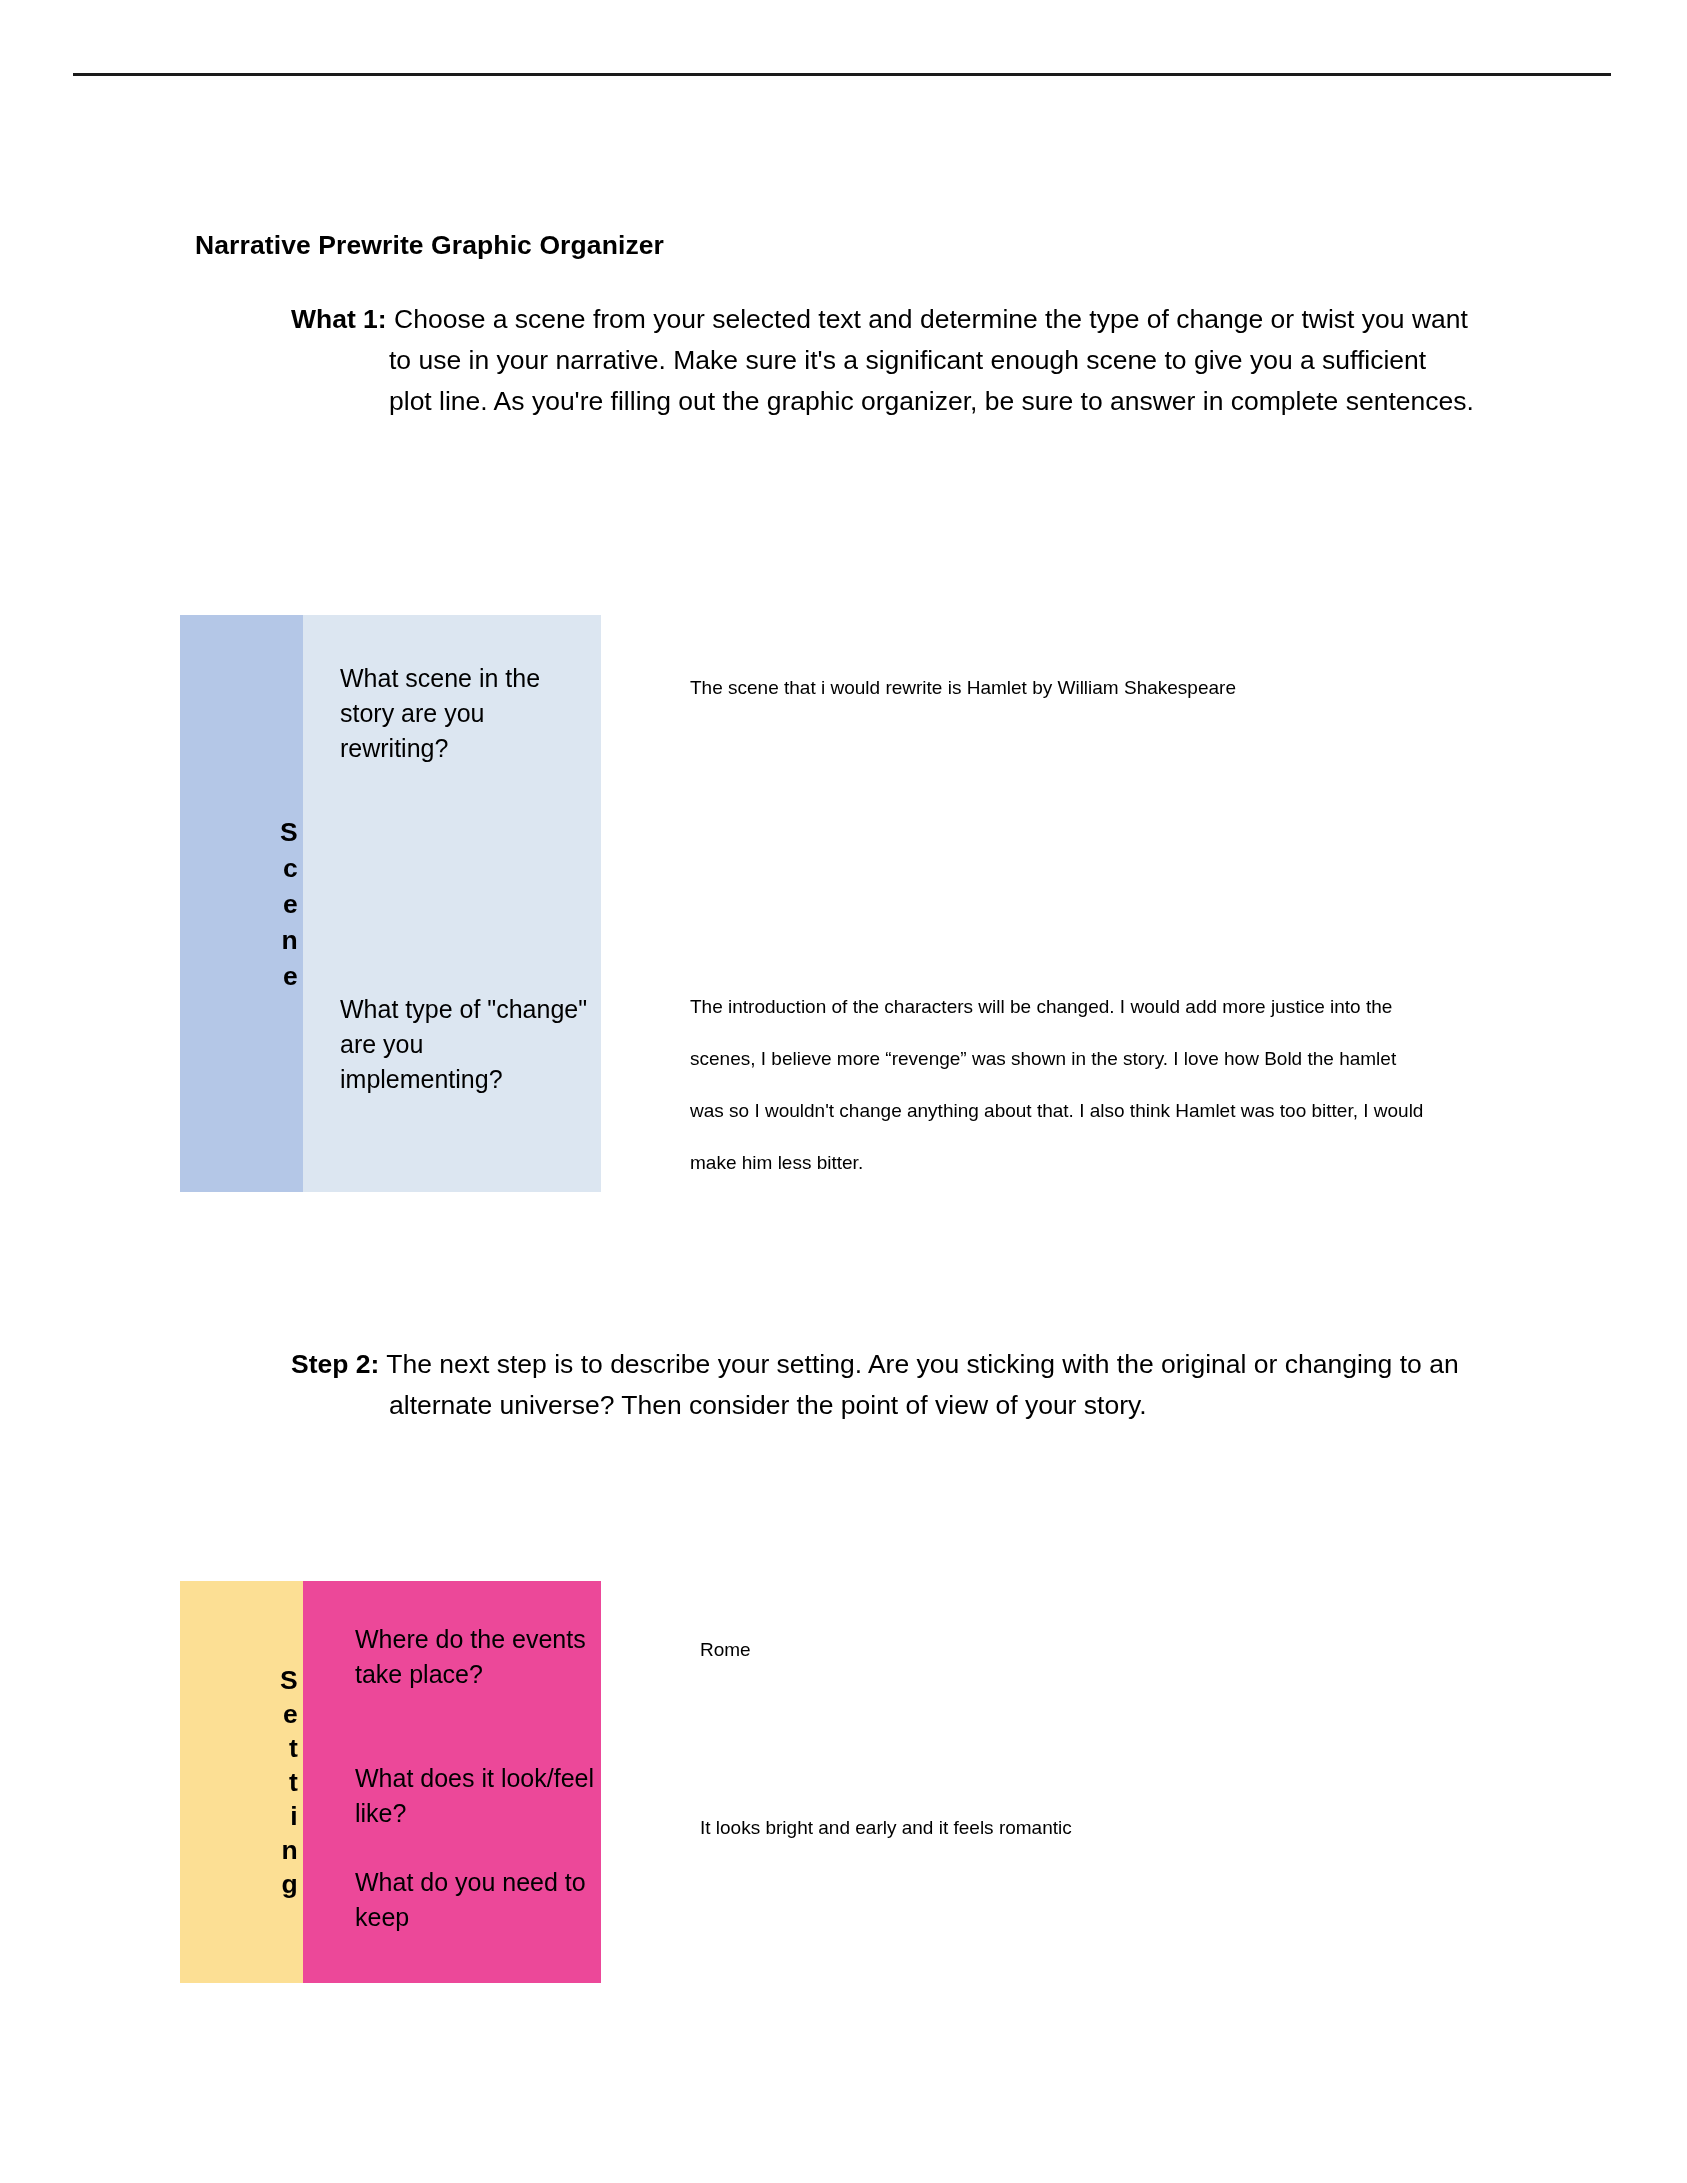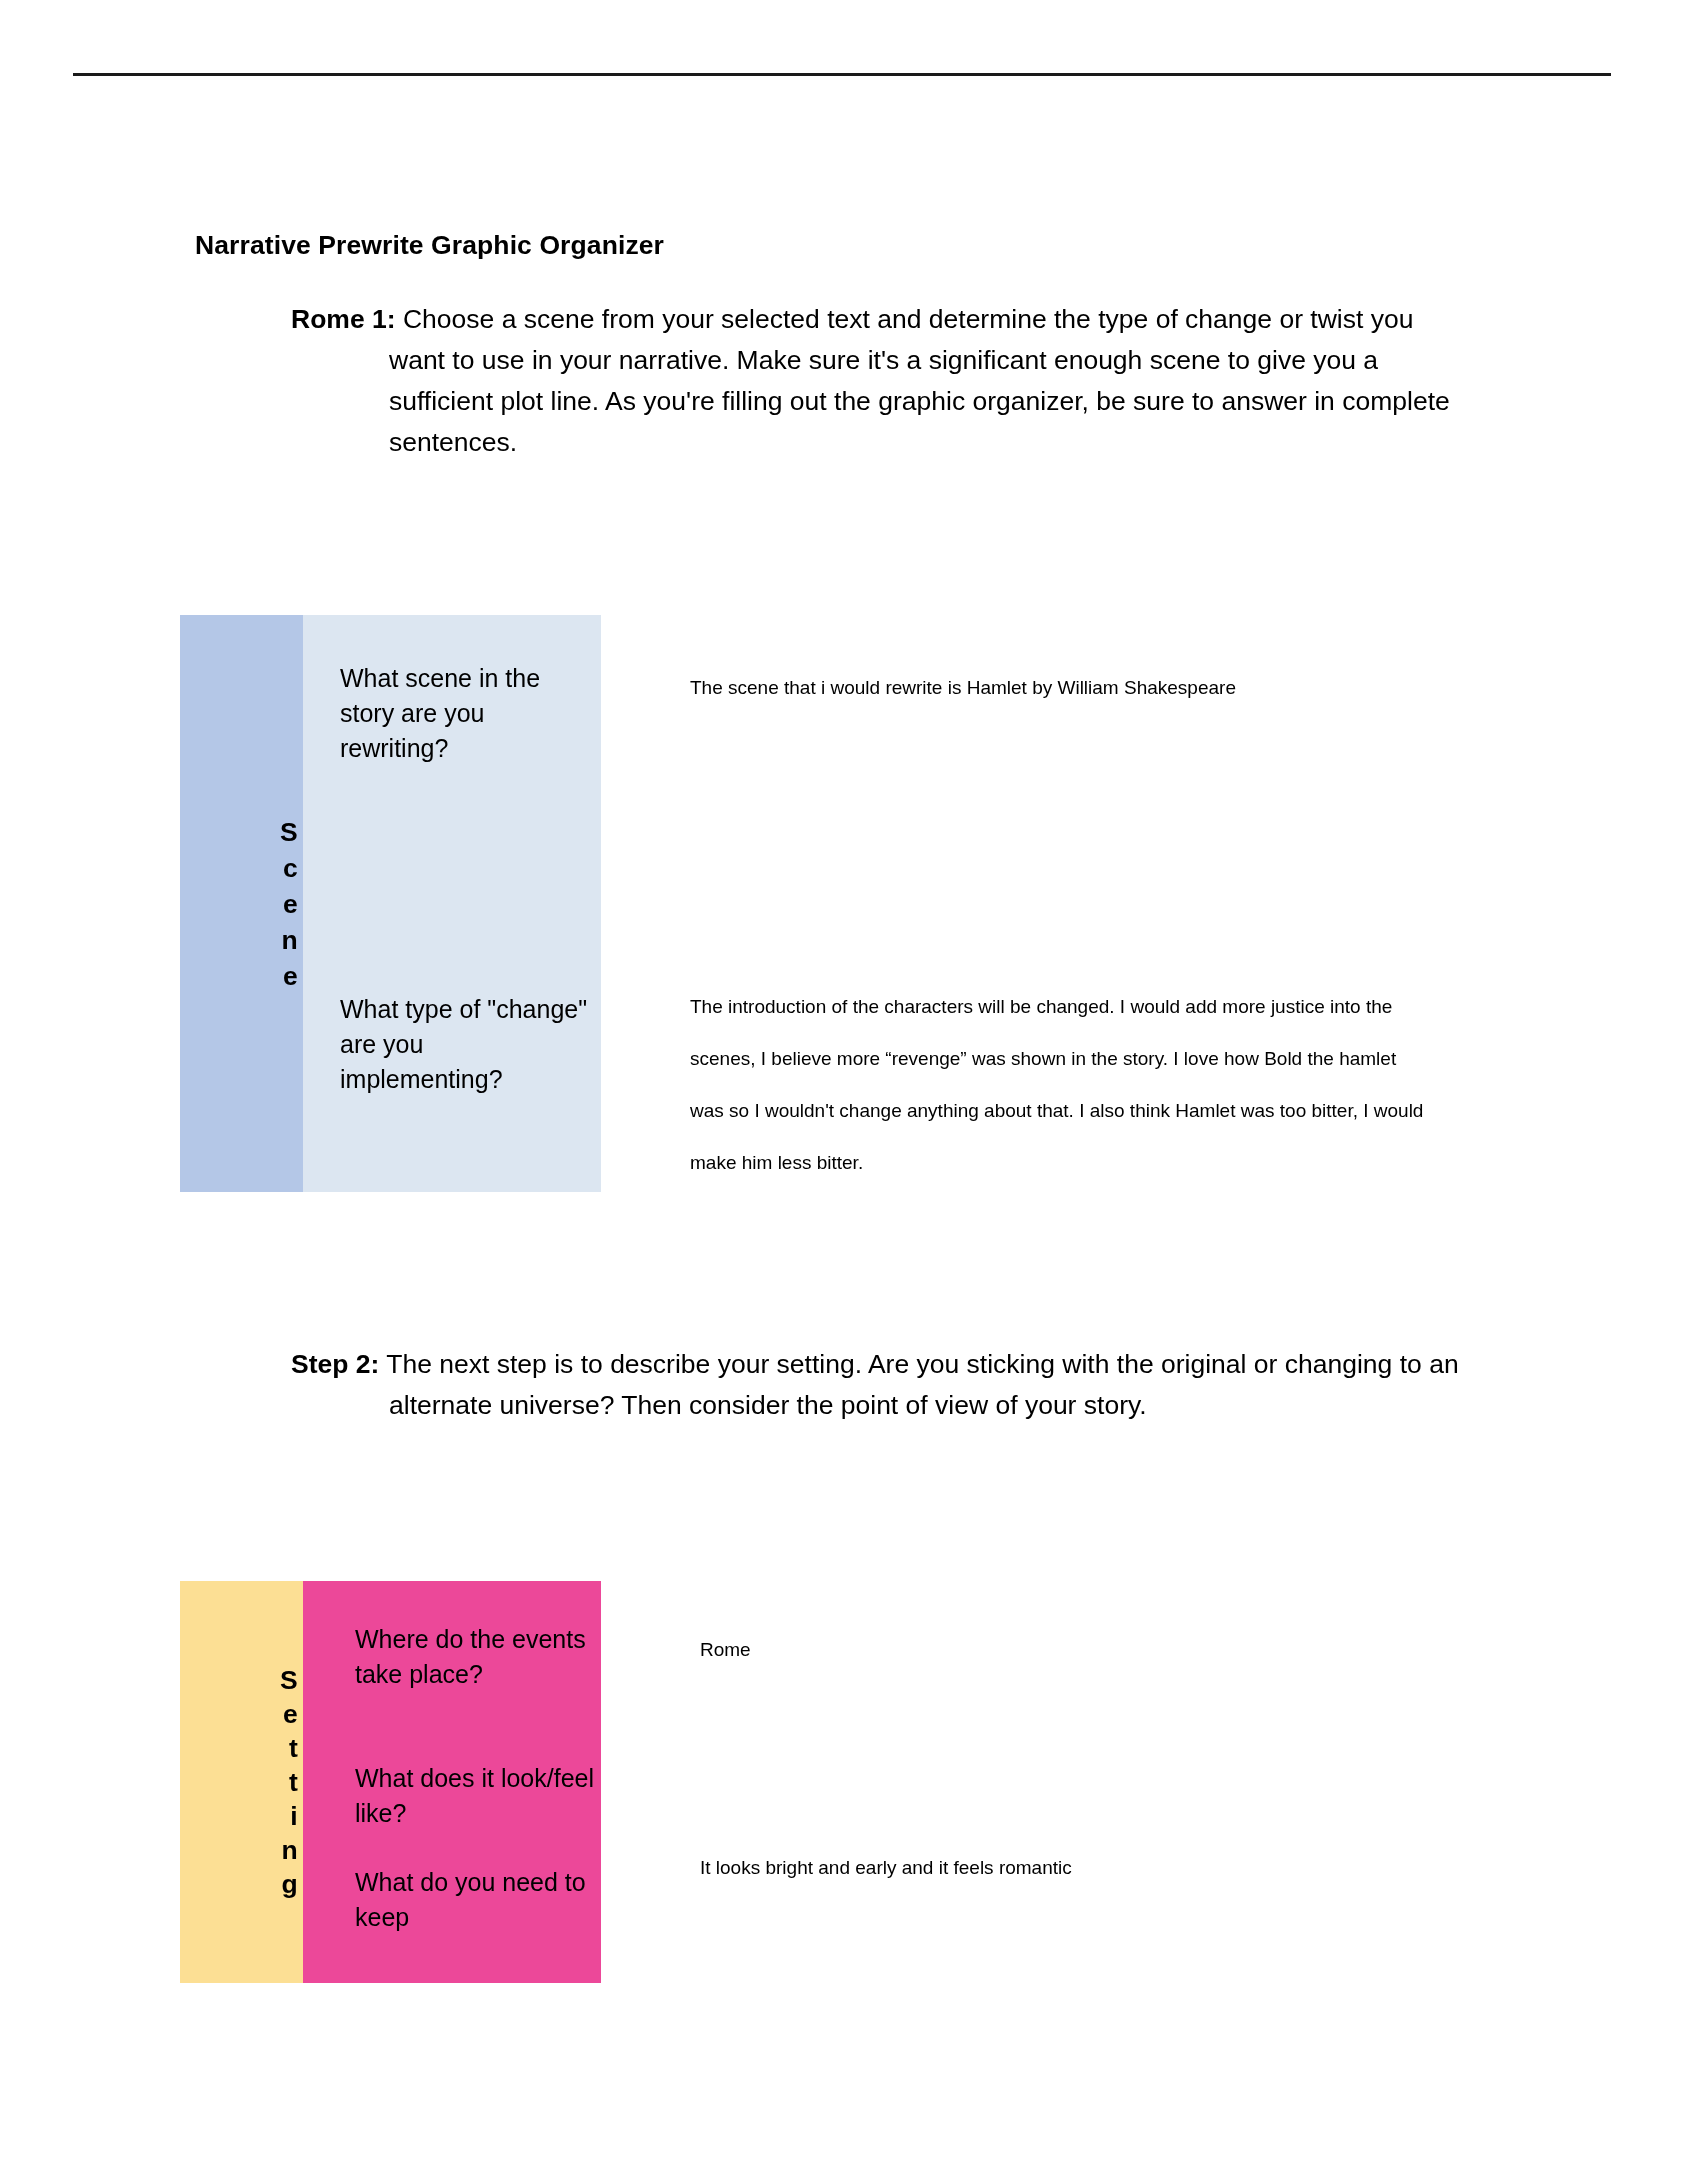--- a/index.html
+++ b/index.html
@@ -126,32 +126,32 @@
 
   
   .answer {
     position: absolute;
     font-size: 19px;
     line-height: 52px;
   }
   .scene-a-0 { left: 690px; top: 662px; width: 635px; }
   .scene-a-1 { left: 690px; top: 981px; width: 741px; }
   .setting-a-0 { left: 700px; top: 1624px; width: 595px; }
-  .setting-a-1 { left: 700px; top: 1842px; width: 662px; }
+  .setting-a-1 { left: 700px; top: 1802px; width: 662px; }
 </style>
 </head>
 <body>
 
 <div class="page">
 
   <div class="header-rule"></div>
 
   <div class="doc-title">Narrative Prewrite Graphic Organizer</div>
 
-  <div class="step-block step-1"><span class="step-label">Rome 1:</span><span> Choose a scene from your selected text and determine the type of change or twist you want to use in your narrative. Make sure it's a significant enough scene to give you a sufficient plot line. As you're filling out the graphic organizer, be sure to answer in complete sentences.</span></div>
+  <div class="step-block step-1"><span class="step-label">What 1:</span><span> Choose a scene from your selected text and determine the type of change or twist you want to use in your narrative. Make sure it's a significant enough scene to give you a sufficient plot line. As you're filling out the graphic organizer, be sure to answer in complete sentences.</span></div>
 
   <div class="organizer scene-table">
     <div class="org-side">
       <span class="vchar">S</span>
       <span class="vchar">c</span>
       <span class="vchar">e</span>
       <span class="vchar">n</span>
       <span class="vchar">e</span>
     </div>
     <div class="org-questions">

